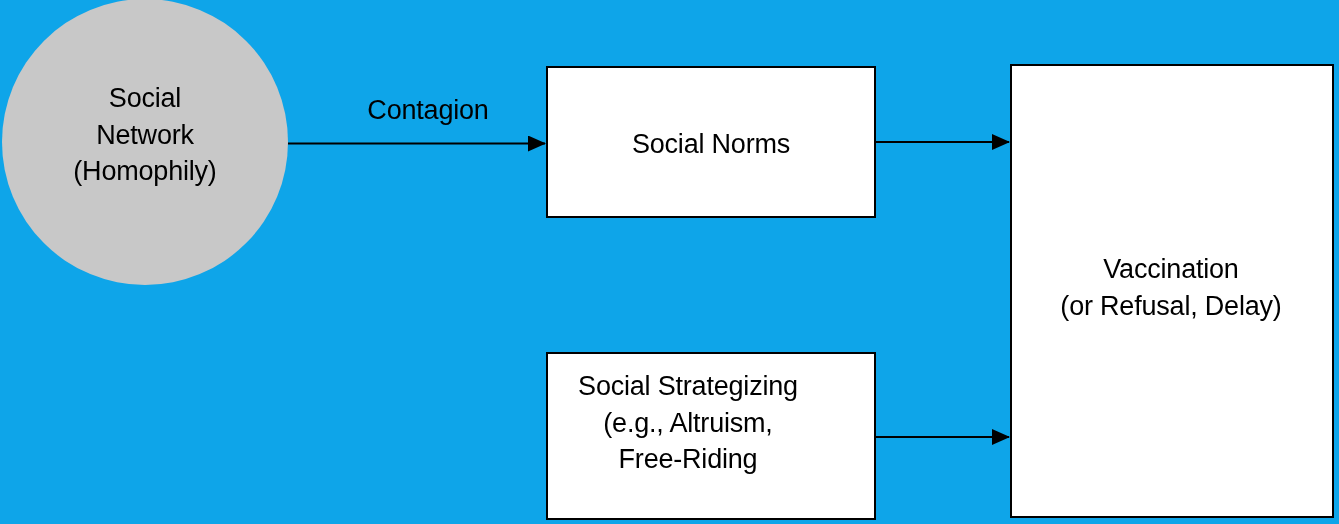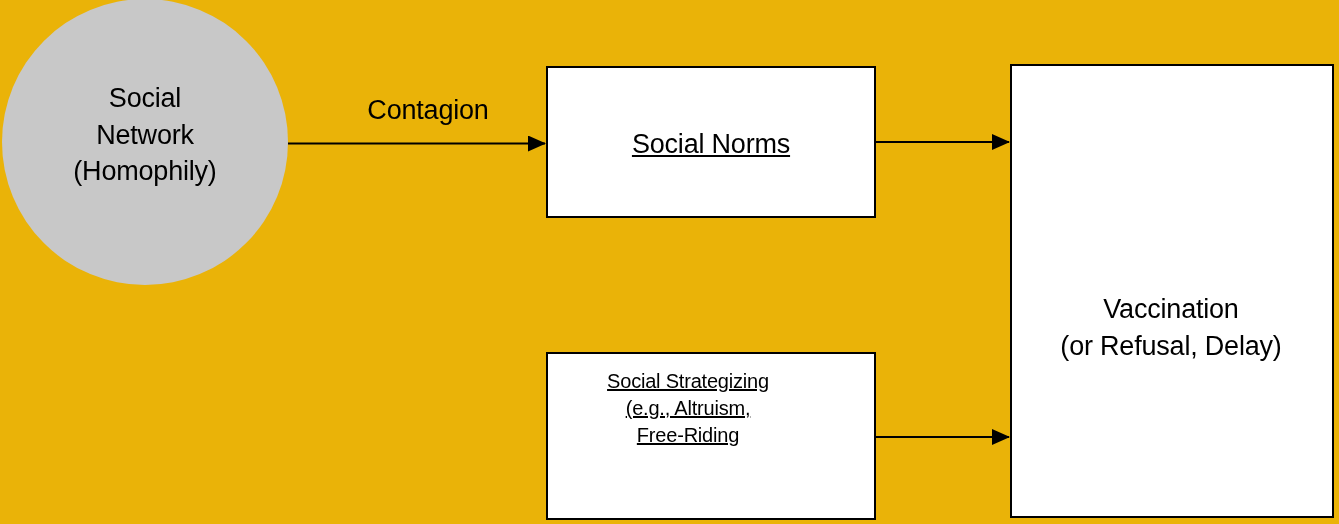--- a/index.html
+++ b/index.html
@@ -8,21 +8,21 @@
     background: #ffffff;
   }
   body {
     font-family: "Liberation Sans", sans-serif;
     -webkit-font-smoothing: antialiased;
   }
   #diagram-canvas {
     position: relative;
     width: 1339px;
     height: 524px;
-    background: #eab308;
+    background: #0ea5e9;
     overflow: hidden;
   }
   .node-text {
     position: absolute;
     color: #000000;
     text-align: center;
     line-height: 1.36;
     white-space: pre-line;
     letter-spacing: -0.2px;
   }
@@ -55,47 +55,44 @@
     left: 546px;
     top: 66px;
     width: 330px;
     height: 152px;
   }
   #social-norms-label {
     left: 546px;
     top: 126px;
     width: 330px;
     font-size: 27px;
-    text-decoration: underline;
   }
   #social-strategizing-node {
     left: 546px;
     top: 352px;
     width: 330px;
     height: 168px;
   }
   #social-strategizing-label {
     left: 546px;
     top: 368px;
     width: 284px;
-    font-size: 20px;
-    text-decoration: underline;
+    font-size: 27px;
   }
   #vaccination-node {
     left: 1010px;
     top: 64px;
     width: 324px;
     height: 454px;
   }
   #vaccination-label {
     left: 1006px;
     top: 251px;
     width: 330px;
     font-size: 27px;
-    margin-top: 40px;
   }
 
   
   #edge-layer {
     position: absolute;
     left: 0;
     top: 0;
     width: 1339px;
     height: 524px;
     pointer-events: none;

